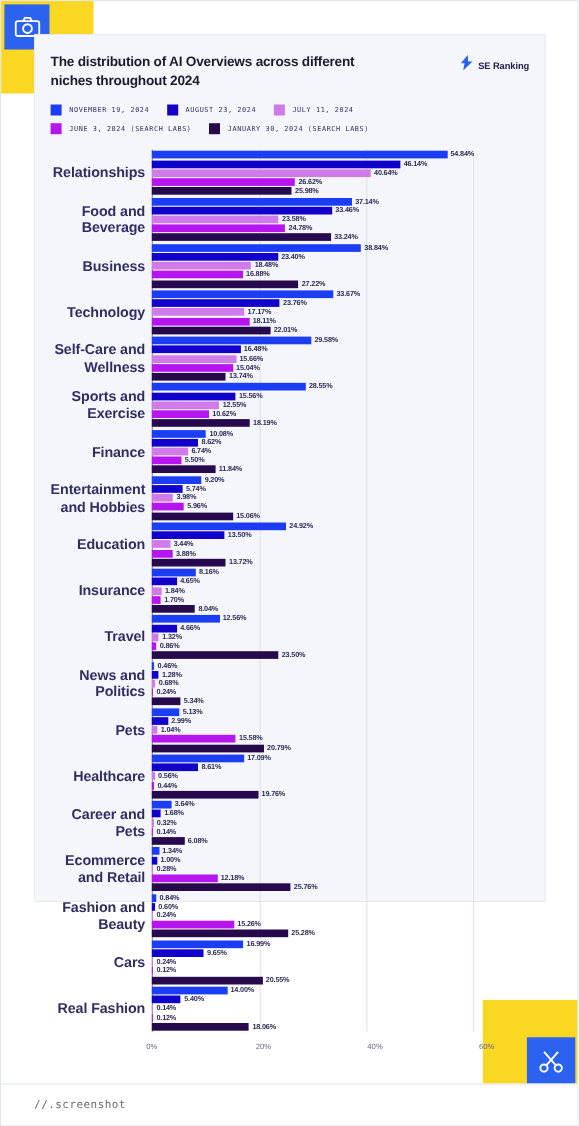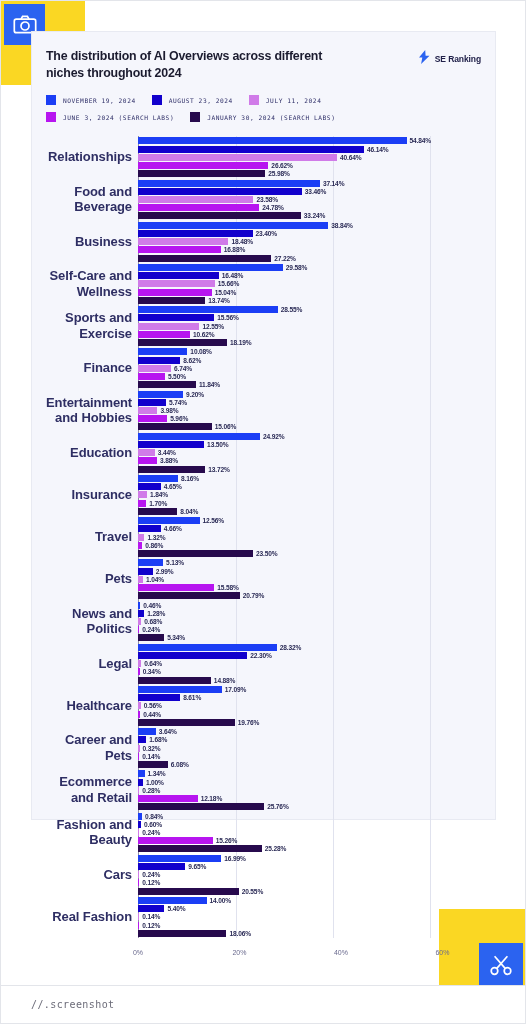--- a/index.html
+++ b/index.html
@@ -284,20 +284,43 @@
             <div class="bar-row">
               <div class="bar" style="background: rgb(183, 21, 240); width: 82.6624px;"></div>
               <span class="bar-val">16.88%</span>
             </div>
             <div class="bar-row">
               <div class="bar" style="background: rgb(39, 10, 77); width: 133.298px;"></div>
               <span class="bar-val">27.22%</span>
             </div>
           </div>
           <div class="group" style="flex: 1 1 0px;">
+            <div class="cat-label">Technology</div>
+            <div class="bar-row">
+              <div class="bar" style="background: rgb(27, 62, 245); width: 164.884px;"></div>
+              <span class="bar-val">33.67%</span>
+            </div>
+            <div class="bar-row">
+              <div class="bar" style="background: rgb(17, 0, 204); width: 116.354px;"></div>
+              <span class="bar-val">23.76%</span>
+            </div>
+            <div class="bar-row">
+              <div class="bar" style="background: rgb(208, 123, 232); width: 84.0825px;"></div>
+              <span class="bar-val">17.17%</span>
+            </div>
+            <div class="bar-row">
+              <div class="bar" style="background: rgb(183, 21, 240); width: 88.6857px;"></div>
+              <span class="bar-val">18.11%</span>
+            </div>
+            <div class="bar-row">
+              <div class="bar" style="background: rgb(39, 10, 77); width: 107.784px;"></div>
+              <span class="bar-val">22.01%</span>
+            </div>
+          </div>
+          <div class="group" style="flex: 1 1 0px;">
             <div class="cat-label">Self-Care and Wellness</div>
             <div class="bar-row">
               <div class="bar" style="background: rgb(27, 62, 245); width: 144.855px;"></div>
               <span class="bar-val">29.58%</span>
             </div>
             <div class="bar-row">
               <div class="bar" style="background: rgb(17, 0, 204); width: 80.7035px;"></div>
               <span class="bar-val">16.48%</span>
             </div>
             <div class="bar-row">
@@ -445,86 +468,63 @@
             <div class="bar-row">
               <div class="bar" style="background: rgb(183, 21, 240); width: 4.21147px;"></div>
               <span class="bar-val">0.86%</span>
             </div>
             <div class="bar-row">
               <div class="bar" style="background: rgb(39, 10, 77); width: 115.081px;"></div>
               <span class="bar-val">23.50%</span>
             </div>
           </div>
           <div class="group" style="flex: 1 1 0px;">
+            <div class="cat-label">News and Politics</div>
+            <div class="bar-row">
+              <div class="bar" style="background: rgb(27, 62, 245); width: 2.25265px;"></div>
+              <span class="bar-val">0.46%</span>
+            </div>
+            <div class="bar-row">
+              <div class="bar" style="background: rgb(17, 0, 204); width: 6.26824px;"></div>
+              <span class="bar-val">1.28%</span>
+            </div>
+            <div class="bar-row">
+              <div class="bar" style="background: rgb(208, 123, 232); width: 3.33px;"></div>
+              <span class="bar-val">0.68%</span>
+            </div>
+            <div class="bar-row">
+              <div class="bar" style="background: rgb(183, 21, 240); width: 1.2px;"></div>
+              <span class="bar-val">0.24%</span>
+            </div>
+            <div class="bar-row">
+              <div class="bar" style="background: rgb(39, 10, 77); width: 26.1503px;"></div>
+              <span class="bar-val">5.34%</span>
+            </div>
+          </div>
+          <div class="group" style="flex: 1 1 0px;">
             <div class="cat-label">Pets</div>
             <div class="bar-row">
               <div class="bar" style="background: rgb(27, 62, 245); width: 25.1219px;"></div>
               <span class="bar-val">5.13%</span>
             </div>
             <div class="bar-row">
               <div class="bar" style="background: rgb(17, 0, 204); width: 14.6422px;"></div>
               <span class="bar-val">2.99%</span>
             </div>
             <div class="bar-row">
               <div class="bar" style="background: rgb(208, 123, 232); width: 5.09294px;"></div>
               <span class="bar-val">1.04%</span>
             </div>
             <div class="bar-row">
               <div class="bar" style="background: rgb(183, 21, 240); width: 76.2962px;"></div>
               <span class="bar-val">15.58%</span>
             </div>
             <div class="bar-row">
               <div class="bar" style="background: rgb(39, 10, 77); width: 101.81px;"></div>
               <span class="bar-val">20.79%</span>
-            </div>
-          </div>
-          <div class="group" style="flex: 1 1 0px;">
-            <div class="cat-label">News and Politics</div>
-            <div class="bar-row">
-              <div class="bar" style="background: rgb(27, 62, 245); width: 2.25265px;"></div>
-              <span class="bar-val">0.46%</span>
-            </div>
-            <div class="bar-row">
-              <div class="bar" style="background: rgb(17, 0, 204); width: 6.26824px;"></div>
-              <span class="bar-val">1.28%</span>
-            </div>
-            <div class="bar-row">
-              <div class="bar" style="background: rgb(208, 123, 232); width: 3.33px;"></div>
-              <span class="bar-val">0.68%</span>
-            </div>
-            <div class="bar-row">
-              <div class="bar" style="background: rgb(183, 21, 240); width: 1.2px;"></div>
-              <span class="bar-val">0.24%</span>
-            </div>
-            <div class="bar-row">
-              <div class="bar" style="background: rgb(39, 10, 77); width: 26.1503px;"></div>
-              <span class="bar-val">5.34%</span>
-            </div>
-          </div>
-          <div class="group" style="flex: 1 1 0px;">
-            <div class="cat-label">Legal</div>
-            <div class="bar-row">
-              <div class="bar" style="background: rgb(27, 62, 245); width: 138.685px;"></div>
-              <span class="bar-val">28.32%</span>
-            </div>
-            <div class="bar-row">
-              <div class="bar" style="background: rgb(17, 0, 204); width: 109.204px;"></div>
-              <span class="bar-val">22.30%</span>
-            </div>
-            <div class="bar-row">
-              <div class="bar" style="background: rgb(208, 123, 232); width: 3.13412px;"></div>
-              <span class="bar-val">0.64%</span>
-            </div>
-            <div class="bar-row">
-              <div class="bar" style="background: rgb(183, 21, 240); width: 1.665px;"></div>
-              <span class="bar-val">0.34%</span>
-            </div>
-            <div class="bar-row">
-              <div class="bar" style="background: rgb(39, 10, 77); width: 72.8682px;"></div>
-              <span class="bar-val">14.88%</span>
             </div>
           </div>
           <div class="group" style="flex: 1 1 0px; justify-content: center;">
             <div class="cat-label">Healthcare</div>
             <div class="bar-row">
               <div class="bar" style="background: rgb(27, 62, 245); width: 83.6907px;"></div>
               <span class="bar-val">17.09%</span>
             </div>
             <div class="bar-row">
               <div class="bar" style="background: rgb(17, 0, 204); width: 42.1637px;"></div>

